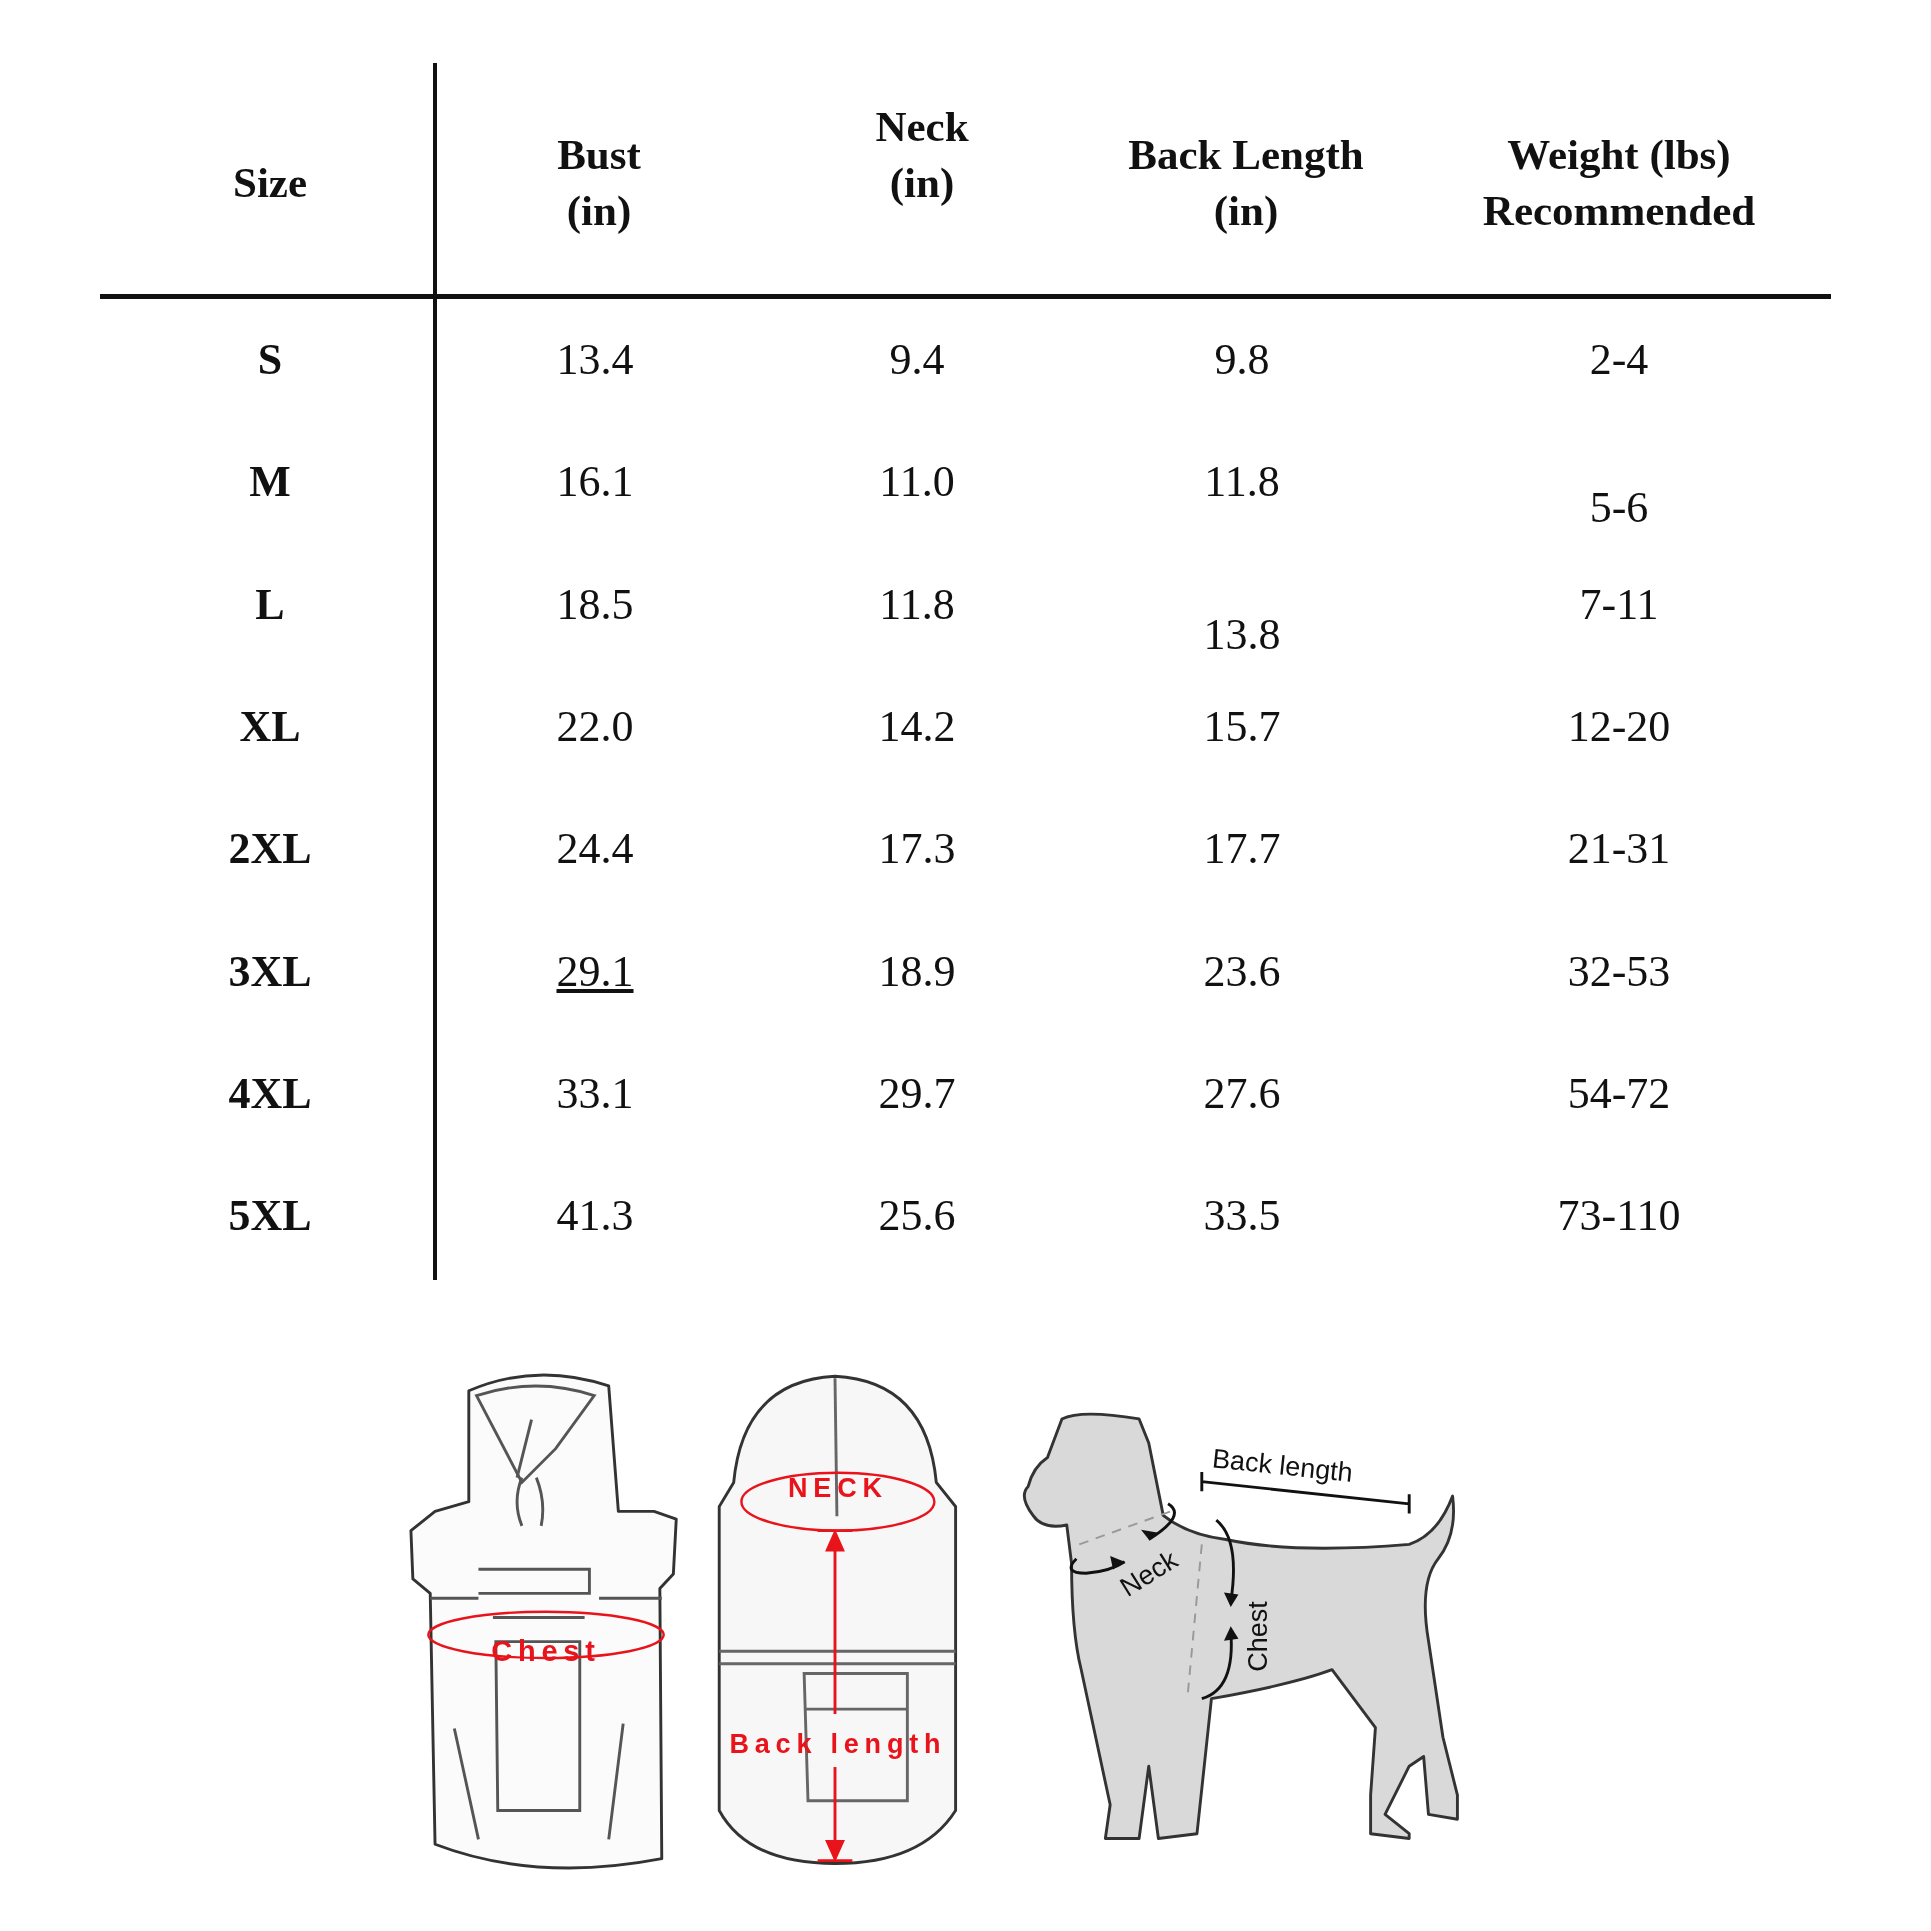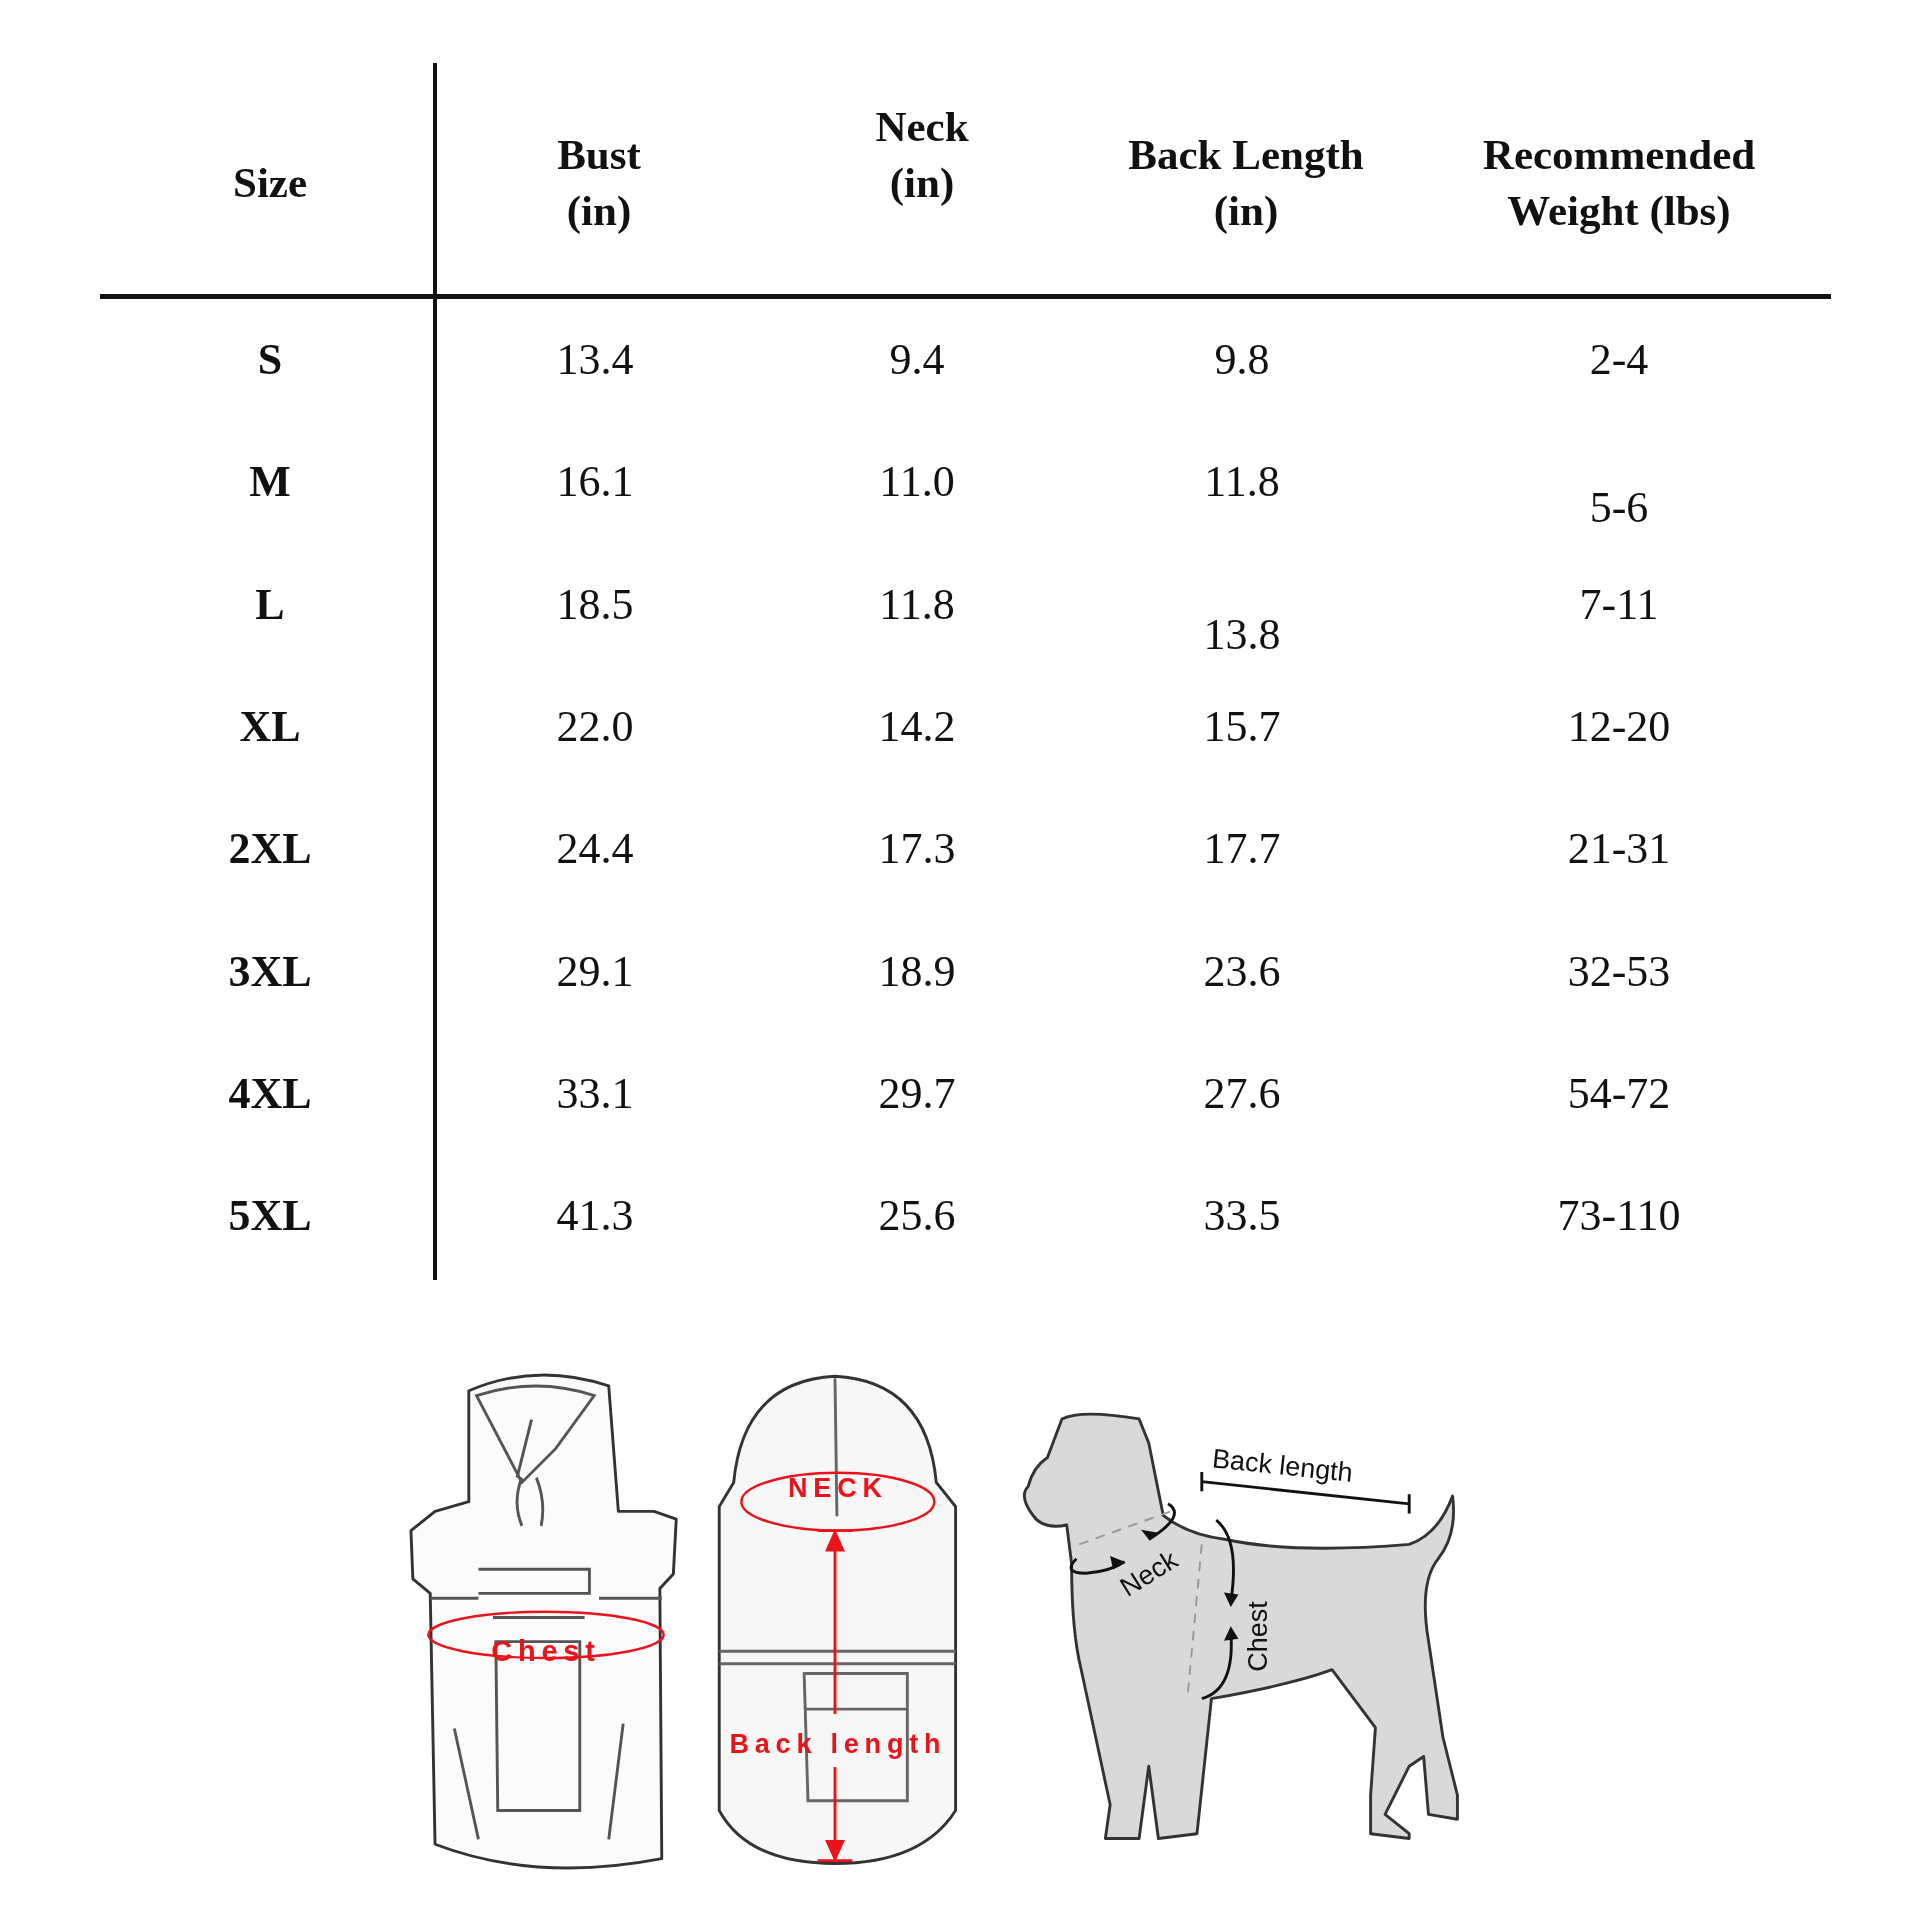--- a/index.html
+++ b/index.html
@@ -31,22 +31,22 @@
 </div>
 <div class="hdr" style="left:922px; top:99px;">
   <span>Neck</span>
   <span>(in)</span>
 </div>
 <div class="hdr" style="left:1246px; top:127px;">
   <span>Back Length</span>
   <span>(in)</span>
 </div>
 <div class="hdr" style="left:1619px; top:127px;">
+  <span>Weight (lbs)</span>
   <span>Recommended</span>
-  <span>Weight (lbs)</span>
 </div>
 
 <div id="rows">
     <div class="cell size" style="left: 270px; top: 360px;">S</div>
     <div class="cell" style="left: 595px; top: 360px;">13.4</div>
     <div class="cell" style="left: 917px; top: 360px;">9.4</div>
     <div class="cell" style="left: 1242px; top: 360px;">9.8</div>
     <div class="cell" style="left: 1619px; top: 360px;">2-4</div>
     <div class="cell size" style="left: 270px; top: 482px;">M</div>
     <div class="cell" style="left: 595px; top: 482px;">16.1</div>
@@ -62,21 +62,21 @@
     <div class="cell" style="left: 595px; top: 727px;">22.0</div>
     <div class="cell" style="left: 917px; top: 727px;">14.2</div>
     <div class="cell" style="left: 1242px; top: 727px;">15.7</div>
     <div class="cell" style="left: 1619px; top: 727px;">12-20</div>
     <div class="cell size" style="left: 270px; top: 849px;">2XL</div>
     <div class="cell" style="left: 595px; top: 849px;">24.4</div>
     <div class="cell" style="left: 917px; top: 849px;">17.3</div>
     <div class="cell" style="left: 1242px; top: 849px;">17.7</div>
     <div class="cell" style="left: 1619px; top: 849px;">21-31</div>
     <div class="cell size" style="left: 270px; top: 972px;">3XL</div>
-    <div class="cell" style="left: 595px; top: 972px;">29.1</div>
+    <div class="cell" style="left: 595px; top: 972px; text-decoration: underline;">29.1</div>
     <div class="cell" style="left: 917px; top: 972px;">18.9</div>
     <div class="cell" style="left: 1242px; top: 972px;">23.6</div>
     <div class="cell" style="left: 1619px; top: 972px;">32-53</div>
     <div class="cell size" style="left: 270px; top: 1094px;">4XL</div>
     <div class="cell" style="left: 595px; top: 1094px;">33.1</div>
     <div class="cell" style="left: 917px; top: 1094px;">29.7</div>
     <div class="cell" style="left: 1242px; top: 1094px;">27.6</div>
     <div class="cell" style="left: 1619px; top: 1094px;">54-72</div>
     <div class="cell size" style="left: 270px; top: 1216px;">5XL</div>
     <div class="cell" style="left: 595px; top: 1216px;">41.3</div>

